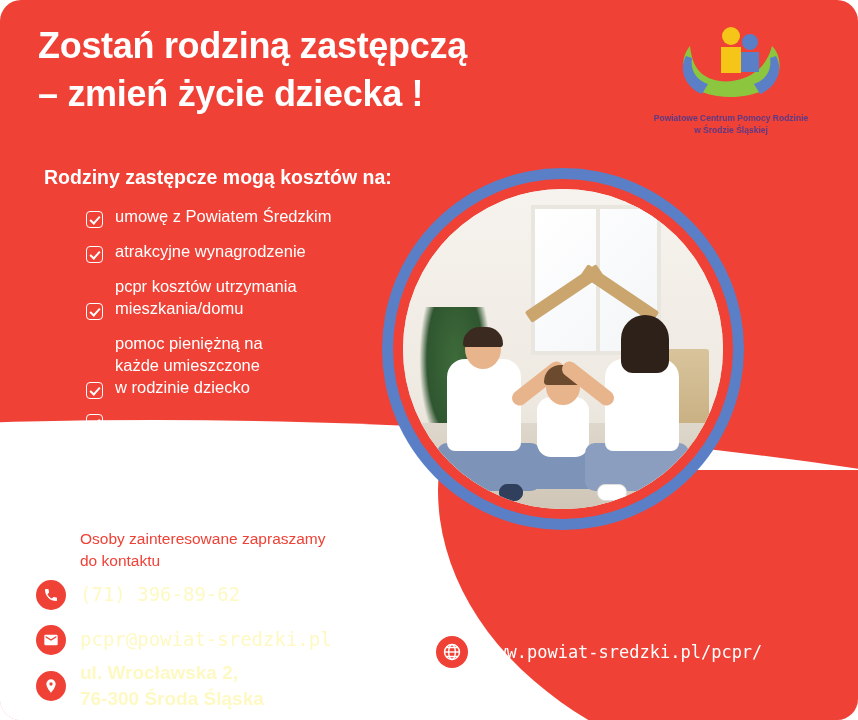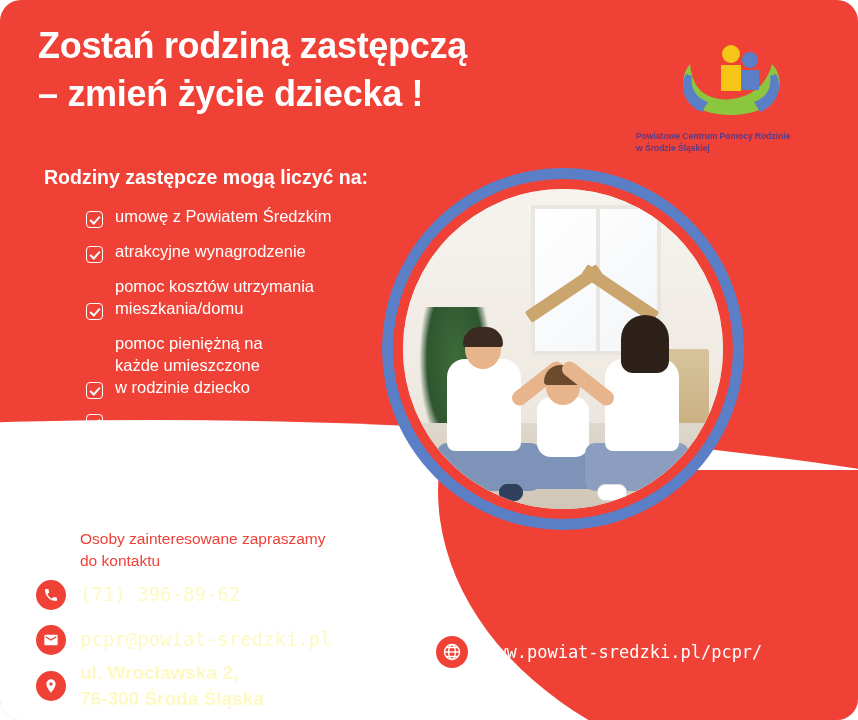--- a/index.html
+++ b/index.html
@@ -48,23 +48,23 @@
     font-size: 36px;
     font-weight: bold;
     line-height: 1.32;
     letter-spacing: -0.3px;
   }
   .headline .l2 { display: block; }
 
   
   .logo-wrap {
     position: absolute;
-    right: 32px; top: 44px;
+    right: 32px; top: 26px;
     width: 190px;
-    text-align: left;
+    text-align: center;
   }
   .logo-mark {
     position: relative;
     width: 118px; height: 78px;
     margin: 0 auto 8px auto;
   }
   .logo-caption {
     color: #5b3a86;
     font-size: 8.5px;
     font-weight: bold;
@@ -260,34 +260,34 @@
         <circle cx="78" cy="16" r="8" fill="#5b7fc7"></circle>
         <path d="M69 26 h18 v20 h-18 z" fill="#5b7fc7"></path>
       </svg>
     </div>
     <div class="logo-caption">
       <div>Powiatowe Centrum Pomocy Rodzinie</div>
       <div>w Środzie Śląskiej</div>
     </div>
   </div>
 
-  <div class="subhead">Rodziny zastępcze mogą liczyć na:</div>
+  <div class="subhead">Rodziny zastępcze mogą kosztów na:</div>
 
   <ul class="benefits">
     <li class="benefit">
       <span class="check"></span>
       <span class="benefit-text" style="white-space:pre-line">umowę z Powiatem Średzkim</span>
     </li>
     <li class="benefit">
       <span class="check"></span>
       <span class="benefit-text" style="white-space:pre-line">atrakcyjne wynagrodzenie</span>
     </li>
     <li class="benefit">
       <span class="check"></span>
-      <span class="benefit-text" style="white-space:pre-line">pomoc kosztów utrzymania
+      <span class="benefit-text" style="white-space:pre-line">pcpr kosztów utrzymania
 mieszkania/domu</span>
     </li>
     <li class="benefit">
       <span class="check"></span>
       <span class="benefit-text" style="white-space:pre-line">pomoc pieniężną na
 każde umieszczone
 w rodzinie dziecko</span>
     </li>
     <li class="benefit">
       <span class="check"></span>

